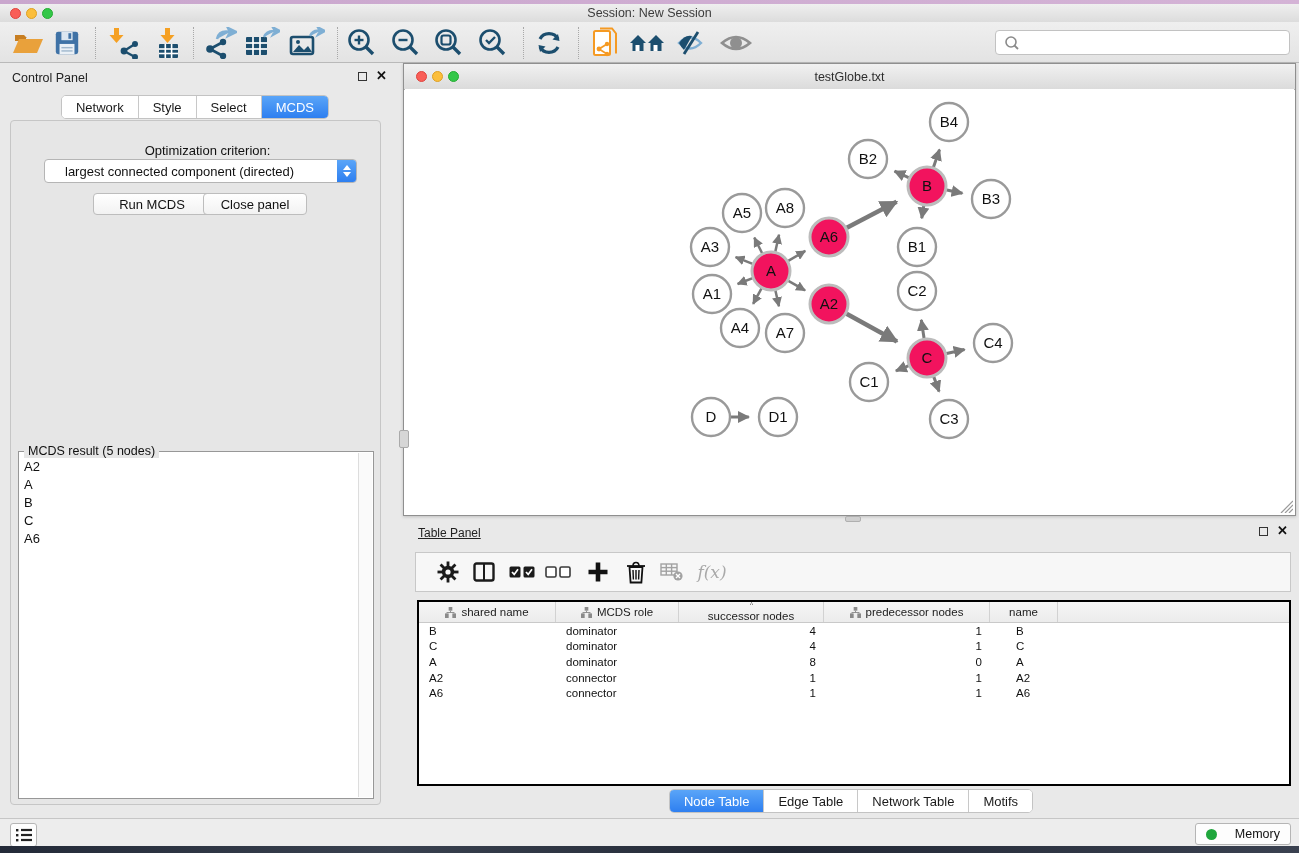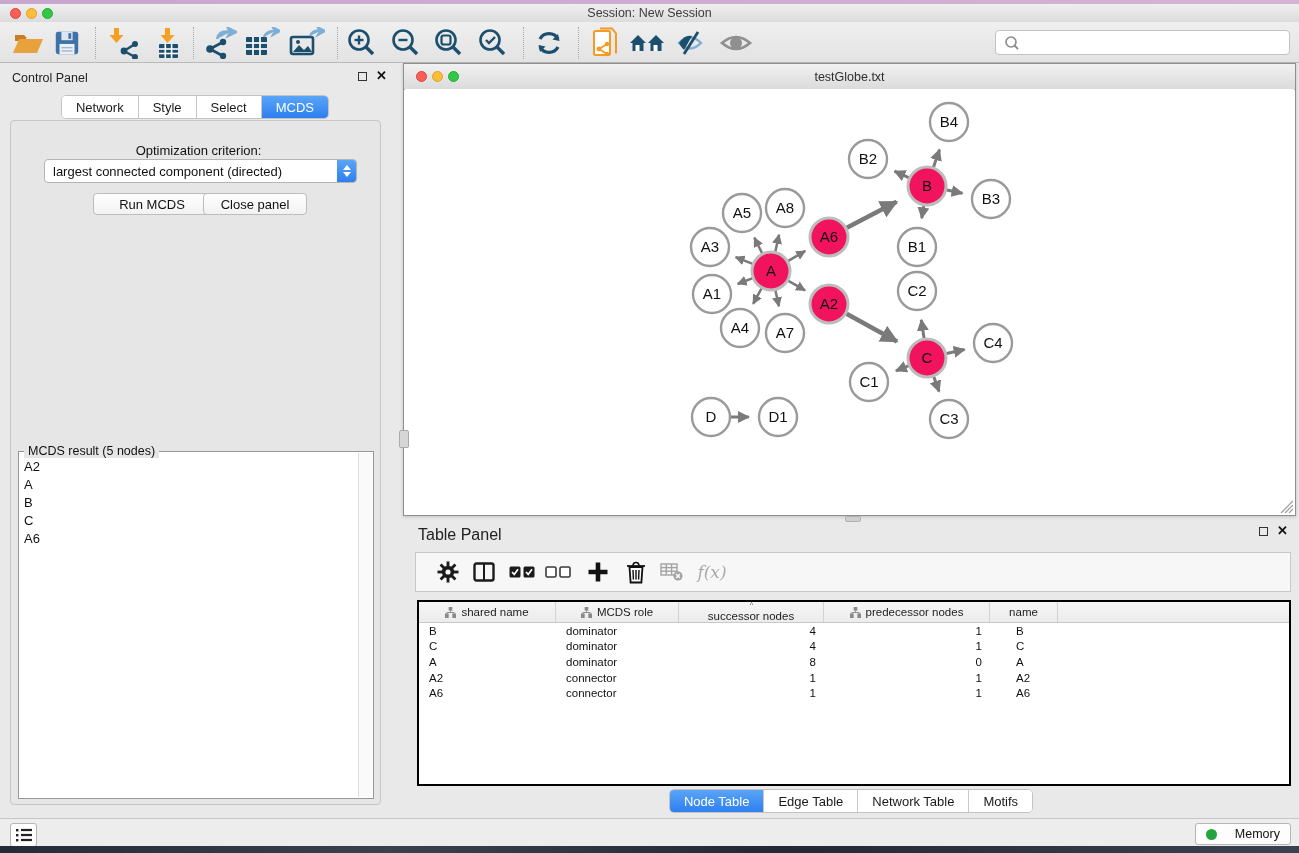--- a/index.html
+++ b/index.html
@@ -34,24 +34,24 @@
   .panel-float{position:absolute;width:9px;height:9px;border:1.5px solid #333;box-sizing:border-box;}
   .panel-close{position:absolute;font-size:13px;font-weight:bold;color:#111;line-height:10px;}
   #cp-float{left:358px;top:72px;} #cp-close{left:376px;top:71px;}
   .seg-group{display:flex;border:1px solid #c3c3c3;border-radius:5px;overflow:hidden;background:#fff;height:22px;}
   .seg{padding:0 14px;font-size:13px;color:#1a1a1a;display:flex;align-items:center;border-right:1px solid #c8c8c8;background:#fff;cursor:default;}
   .seg:last-child{border-right:none;text-align:right;}
   .seg.selected{background:linear-gradient(#5aa5f8,#2e7ff0);color:#fff;}
   #cp-tabs{left:0;top:95px;width:390px;display:flex;justify-content:center;}
   #cp-body{left:10px;top:120px;width:371px;height:685px;background:#e6e6e6;
     border:1px solid #c6c6c6;border-radius:4px;box-sizing:border-box;}
-  #opt-label{position:absolute;left:3px;top:22px;width:100%;text-align:center;font-size:13px;color:#111;}
+  #opt-label{position:absolute;left:12px;top:22px;width:100%;text-align:center;font-size:13px;color:#111;}
   #opt-select{position:absolute;left:33px;top:38px;width:313px;height:24px;background:#fff;
     border:1px solid #b5b5b5;border-radius:4px;display:flex;align-items:center;box-sizing:border-box;}
-  #opt-select .val{flex:1;font-size:13px;color:#111;padding-left:8px;white-space:nowrap;}
+  #opt-select .val{flex:1;font-size:13px;color:#111;padding-left:20px;white-space:nowrap;}
   #opt-stepper{width:19px;height:22px;background:linear-gradient(#5aa5f8,#2e7ff0);border-radius:0 3px 3px 0;
     display:flex;flex-direction:column;align-items:center;justify-content:center;gap:2px;}
   #opt-stepper .chev{width:0;height:0;border-left:4px solid transparent;border-right:4px solid transparent;}
   #opt-stepper .up{border-bottom:5px solid #fff;}
   #opt-stepper .down{border-top:5px solid #fff;}
   .cp-btn{position:absolute;top:72px;height:22px;background:linear-gradient(#fff,#f2f2f2);
     border:1px solid #bdbdbd;border-radius:4px;font-size:13px;color:#111;
     display:flex;align-items:center;justify-content:center;box-sizing:border-box;}
   #run-btn{left:82px;width:118px;} #closep-btn{left:192px;width:104px;}
   #result-box{position:absolute;left:7px;top:330px;width:354px;height:346px;
@@ -68,21 +68,21 @@
     background:linear-gradient(#f1f1f1,#dbdbdb);border-bottom:1px solid #b2b2b2;display:flex;align-items:center;}
   #net-titlebar .lights{display:flex;margin-left:12px;}
   #net-title{position:absolute;left:0;right:0;text-align:center;font-size:12.5px;color:#2d2d2d;}
   #net-canvas{position:absolute;left:1px;top:25px;width:889px;height:426px;background:#fff;}
   #net-grip{position:absolute;right:2px;bottom:2px;width:13px;height:13px;}
   #left-grip{left:399px;top:430px;width:8px;height:16px;background:#d6d6d6;border:1px solid #aaa;border-radius:2px;}
   #h-grip{left:845px;top:516px;width:14px;height:4px;background:#cfcfcf;border:1px solid #b0b0b0;border-radius:2px;}
 
   
   #tp-header{left:403px;top:520px;width:896px;height:26px;}
-  #tp-title{position:absolute;left:15px;top:6px;font-size:16px;color:#222;}
+  #tp-title{position:absolute;left:15px;top:6px;font-size:12px;color:#222;text-decoration:underline;}
   #tp-float{left:1259px;top:527px;} #tp-close{left:1277px;top:526px;}
   #tp-toolbar{left:415px;top:552px;width:876px;height:40px;background:#f7f7f7;
     border:1px solid #c8c8c8;box-sizing:border-box;}
   .tpbtn{position:absolute;top:0;height:38px;width:36px;display:flex;align-items:center;justify-content:center;}
   #fx-label{font-family:"DejaVu Serif",serif;font-style:italic;font-size:17px;color:#a9a9a9;}
   #data-table{left:417px;top:600px;width:874px;height:186px;background:#fff;
     border:2px solid #000000;box-sizing:border-box;overflow:hidden;}
   #thead{display:flex;height:21px;background:linear-gradient(#f6f6f6,#ececec);border-bottom:1px solid #c9c9c9;box-sizing:border-box;}
   .th{display:flex;align-items:center;justify-content:center;gap:5px;font-size:11.5px;color:#1c1c1c;
       border-right:1px solid #d2d2d2;box-sizing:border-box;height:100%;}

